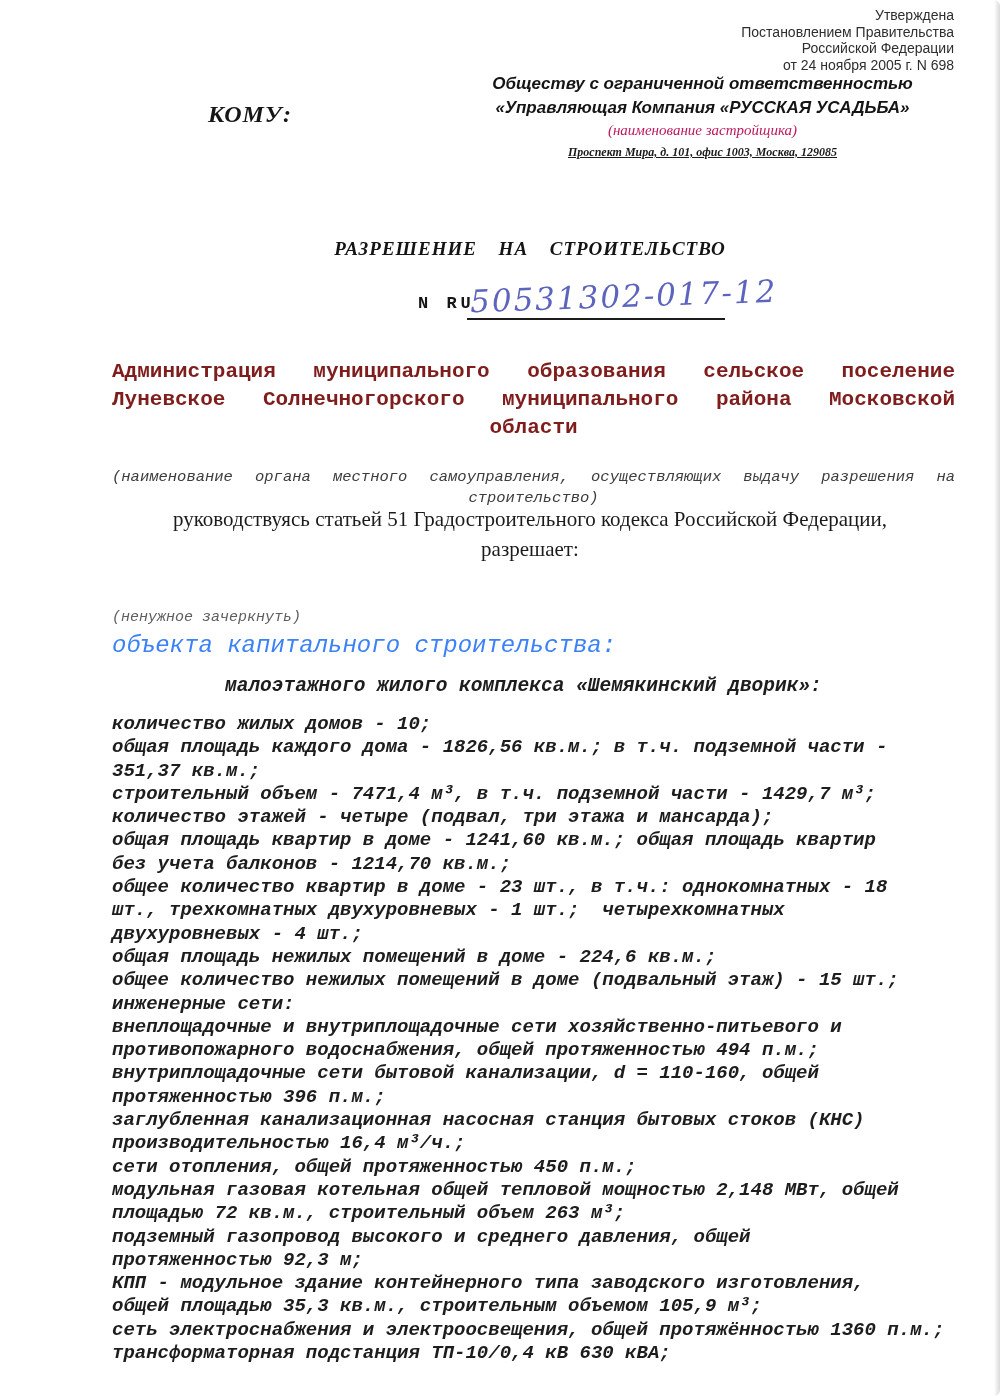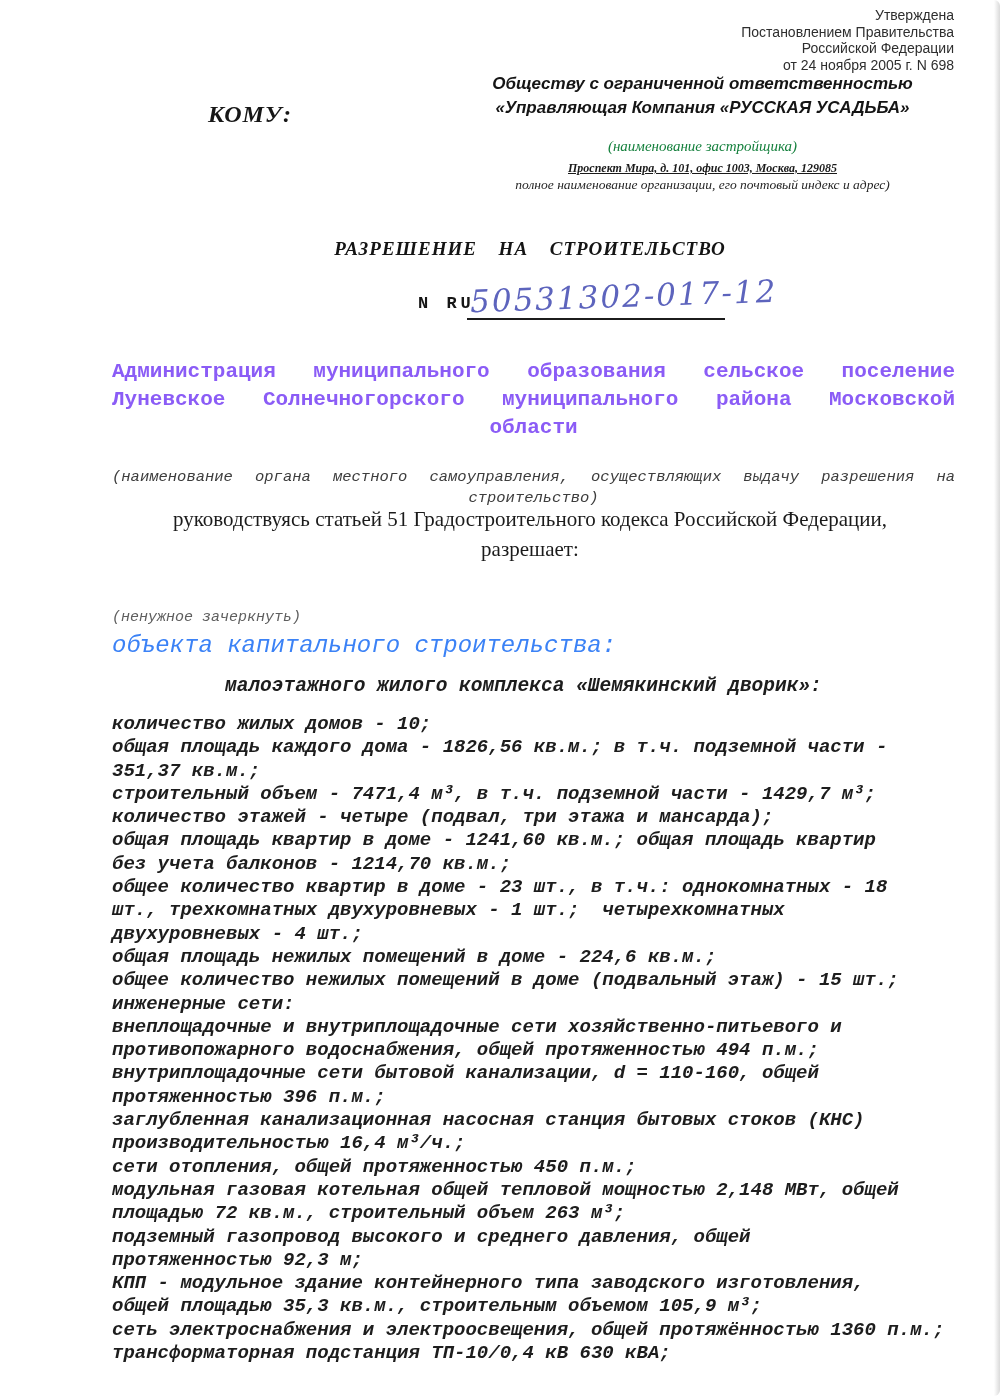--- a/index.html
+++ b/index.html
@@ -19,37 +19,37 @@
   .approval {
     position:absolute; top:7px; right:46px; text-align:right;
     font-size:14px; line-height:16.5px; color:#2e2e2e;
   }
   .komu {
     position:absolute; top:101px; left:208px;
     font-style:italic; font-weight:600; font-size:24px; letter-spacing:1px; color:#161616;
   }
   .recipient { position:absolute; top:72px; left:425px; width:555px; text-align:center; }
   .company-line { font-weight:bold; font-style:italic; font-size:17px; line-height:24px; color:#151515; }
-  .builder-note { font-style:italic; font-size:15px; margin-top:18px; color:#15803d; }
+  .builder-note { font-style:italic; font-size:15px; margin-top:2px; color:#be185d; }
   .address { font-weight:bold; font-style:italic; font-size:12px; margin-top:6px; text-decoration:underline; color:#1a1a1a; }
   .address-note { font-style:italic; font-size:13.5px; margin-top:1px; color:#262626; }
 
   .doc-title {
     position:absolute; top:238px; left:60px; width:940px; text-align:center;
     font-weight:bold; font-style:italic; font-size:19px; word-spacing:16px; letter-spacing:1px; color:#141414;
   }
   .num-prefix { position:absolute; top:294px; left:418px; font-weight:bold; font-size:17px; letter-spacing:4px; color:#161616; }
   .num-hand {
     position:absolute; top:278px; left:470px; display:inline-block;
     font-style:italic; font-size:31px; letter-spacing:2px; color:#5d64bd;
     transform:rotate(-2deg); font-family:"DejaVu Serif", serif;
   }
   .num-line { position:absolute; top:318px; left:467px; width:258px; height:2px; background:#1c1c1c; }
 
-  .authority { position:absolute; top:358px; left:112px; width:843px; font-weight:bold; font-size:21px; line-height:28px; color:#8b5cf6; }
+  .authority { position:absolute; top:358px; left:112px; width:843px; font-weight:bold; font-size:21px; line-height:28px; color:#7f1d1d; }
   .authority .just { text-align:justify; text-align-last:justify; }
   .authority .cent { text-align:center; }
 
   .authority-note { position:absolute; top:467px; left:112px; width:843px; font-style:italic; font-size:15.5px; line-height:21px; color:#3d3d3d; }
   .authority-note .just { text-align:justify; text-align-last:justify; }
   .authority-note .cent { text-align:center; }
 
   .legal-1 { position:absolute; top:507px; left:55px; width:950px; text-align:center; font-size:21px; color:#1b1b1b; }
   .legal-2 { position:absolute; top:537px; left:55px; width:950px; text-align:center; font-size:21px; color:#1b1b1b; }
 
@@ -77,21 +77,20 @@
     <div>от 24 ноября 2005 г. N 698</div>
   </div>
 
   <div class="komu serif">КОМУ:</div>
 
   <div class="recipient">
     <div class="company-line sans">Обществу с ограниченной ответственностью</div>
     <div class="company-line sans">«Управляющая Компания «РУССКАЯ УСАДЬБА»</div>
     <div class="builder-note serif">(наименование застройщика)</div>
     <div class="address serif">Проспект Мира, д. 101, офис 1003, Москва, 129085</div>
-    <div class="address-note serif">полное наименование организации, его почтовый индекс и адрес)</div>
   </div>
 
   <div class="doc-title serif">РАЗРЕШЕНИЕ НА СТРОИТЕЛЬСТВО</div>
 
   <div class="num-prefix mono">N RU</div>
   <div class="num-hand">50531302-017-12</div>
   <div class="num-line"></div>
 
   <div class="authority mono">
     <div class="just">Администрация муниципального образования сельское поселение</div>

